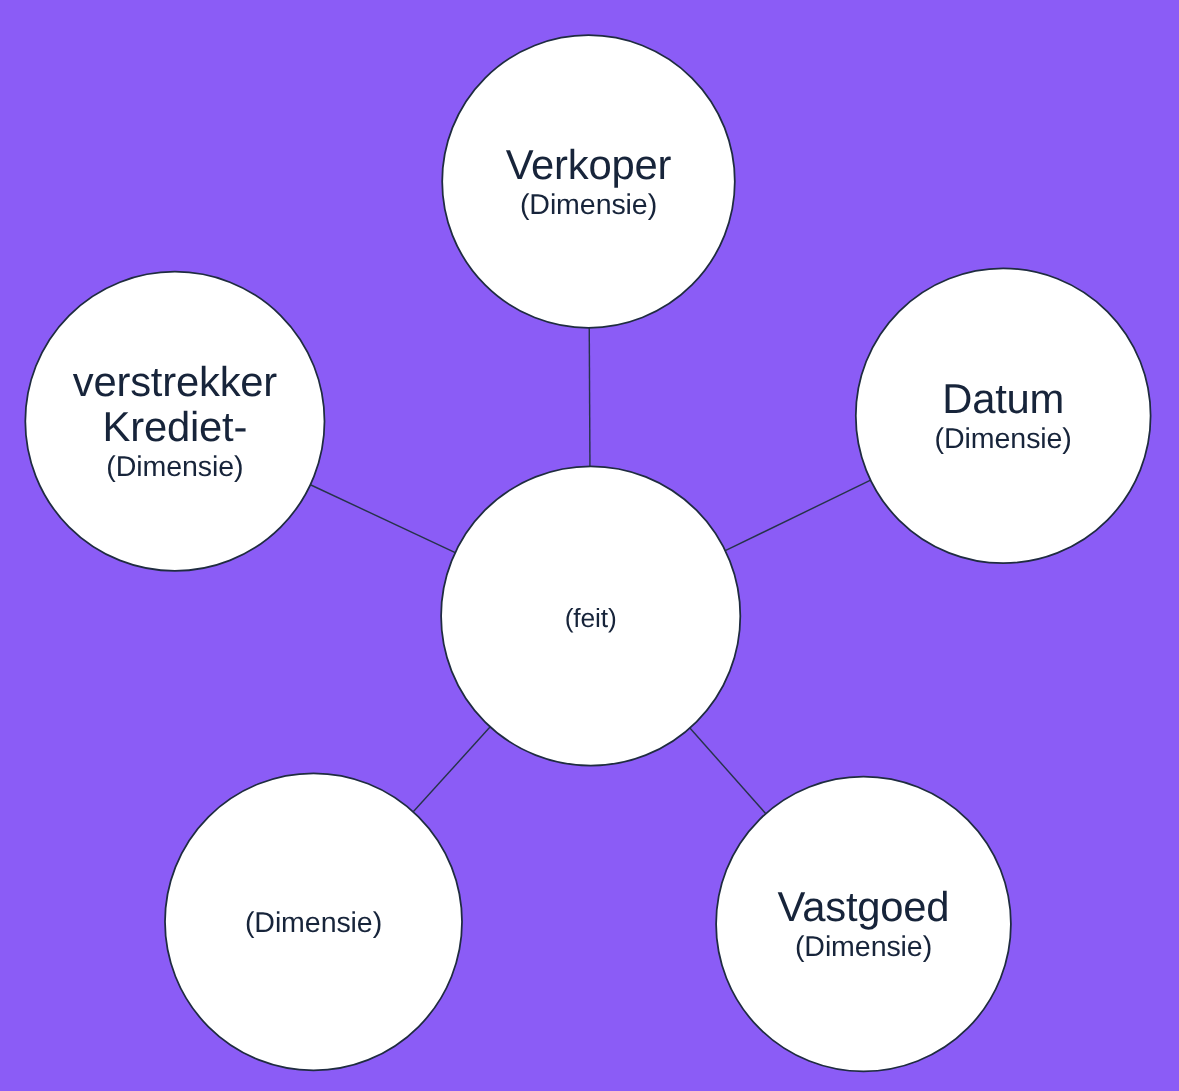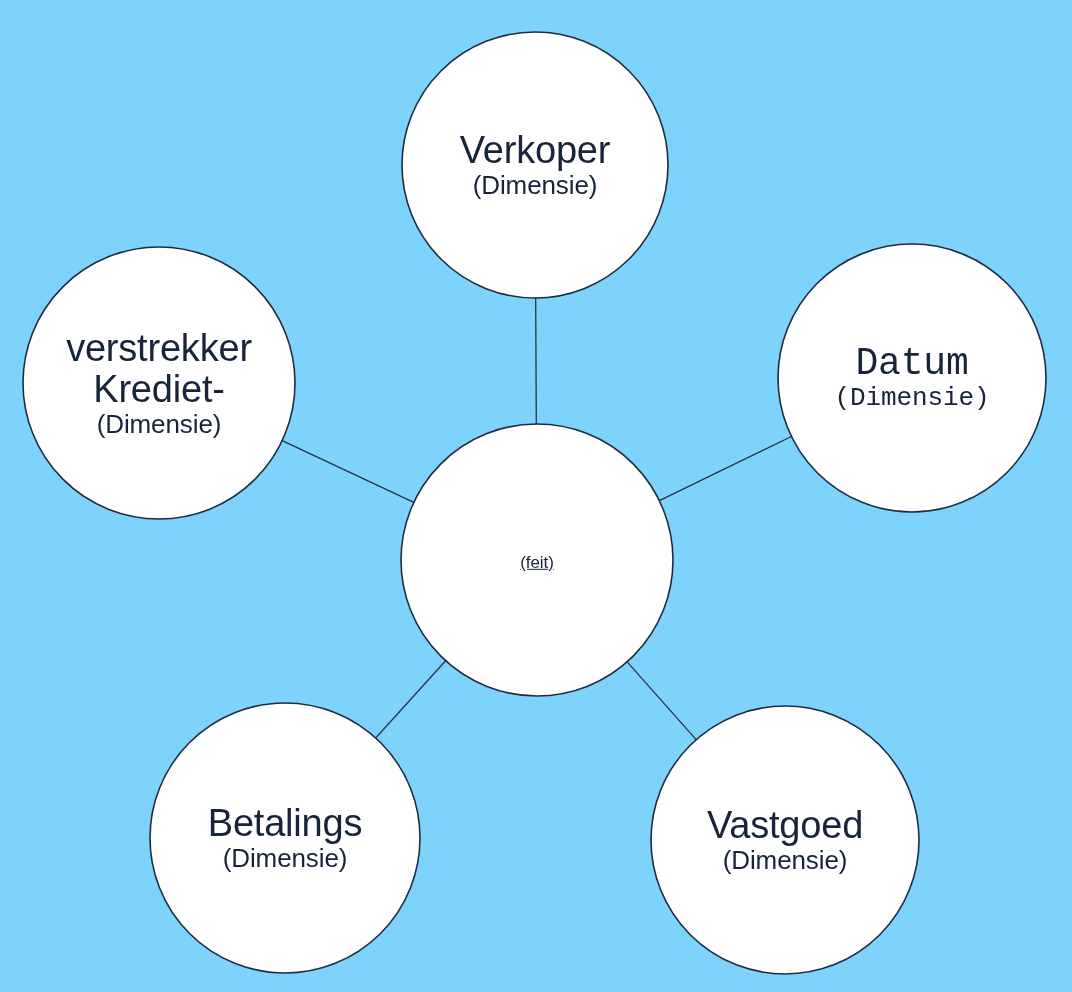--- a/index.html
+++ b/index.html
@@ -7,21 +7,21 @@
     padding: 0;
     background: #ffffff;
   }
   body {
     font-family: "Liberation Sans", sans-serif;
   }
   #canvas {
     position: relative;
     width: 1072px;
     height: 992px;
-    background: #7dd3fc;
+    background: #8b5cf6;
     overflow: hidden;
   }
   #schema-svg {
     position: absolute;
     top: 0;
     left: 0;
     width: 1072px;
     height: 992px;
   }
   .node-circle {
@@ -50,21 +50,21 @@
   }
   .node-title .ln { display: block; }
   .node-sub {
     font-size: 26px;
     font-weight: 400;
     margin-top: 0;
     letter-spacing: -0.1px;
   }
   
   .fact .node-title { font-size: 40px; }
-  .fact .node-sub { font-size: 17px; margin-top: 6px; text-decoration: underline; }
+  .fact .node-sub { font-size: 24px; margin-top: 6px; }
 </style>
 </head>
 <body>
 
 <div id="canvas">
   <svg id="schema-svg" viewBox="0 0 1072 992" xmlns="http://www.w3.org/2000/svg">
     <g id="edges-group">
         <line x1="536.3114012317815" y1="424.00174327684783" x2="535.6734090895078" y2="297.9982951777885" class="edge-line" stroke="#26334a"></line>
         <line x1="659.3514214473578" y1="500.6187767908824" x2="791.4478641621622" y2="436.5079699266306" class="edge-line" stroke="#26334a"></line>
         <line x1="627.1727933602873" y1="661.8079925035502" x2="696.1532771303051" y2="739.6891838567961" class="edge-line" stroke="#26334a"></line>
@@ -80,35 +80,34 @@
         <circle cx="537" cy="560" r="136" class="node-circle" stroke="#26334a"></circle>
       </g>
   </svg>
   <div id="labels-layer">
       <div class="node-label" style="left: 535px; top: 165px; color: rgb(23, 36, 58);">
         <div class="node-title">
           <span class="ln">Verkoper</span>
         </div>
         <div class="node-sub">(Dimensie)</div>
       </div>
-      <div class="node-label" style="left: 912px; top: 378px; color: rgb(23, 36, 58); font-family: Liberation Mono, monospace;">
+      <div class="node-label" style="left: 912px; top: 378px; color: rgb(23, 36, 58);">
         <div class="node-title">
           <span class="ln">Datum</span>
         </div>
         <div class="node-sub">(Dimensie)</div>
       </div>
       <div class="node-label" style="left: 785px; top: 840px; color: rgb(23, 36, 58);">
         <div class="node-title">
           <span class="ln">Vastgoed</span>
         </div>
         <div class="node-sub">(Dimensie)</div>
       </div>
       <div class="node-label" style="left: 285px; top: 838px; color: rgb(23, 36, 58);">
         <div class="node-title">
-          <span class="ln">Betalings</span>
         </div>
         <div class="node-sub">(Dimensie)</div>
       </div>
       <div class="node-label" style="left: 159px; top: 383px; color: rgb(23, 36, 58);">
         <div class="node-title">
           <span class="ln">verstrekker</span>
           <span class="ln">Krediet-</span>
         </div>
         <div class="node-sub">(Dimensie)</div>
       </div>

